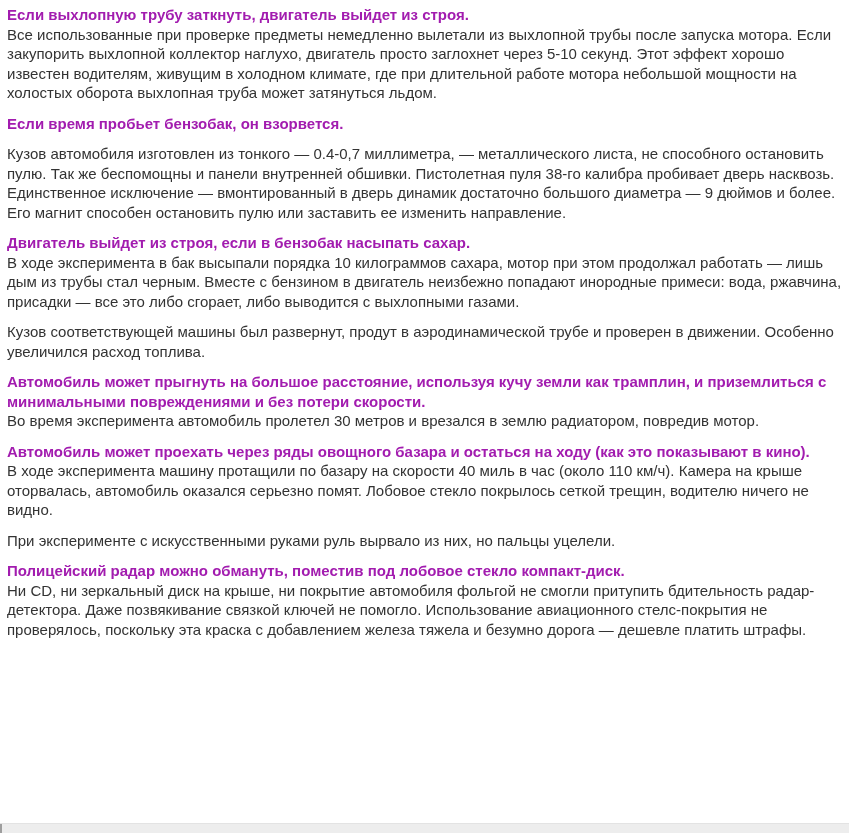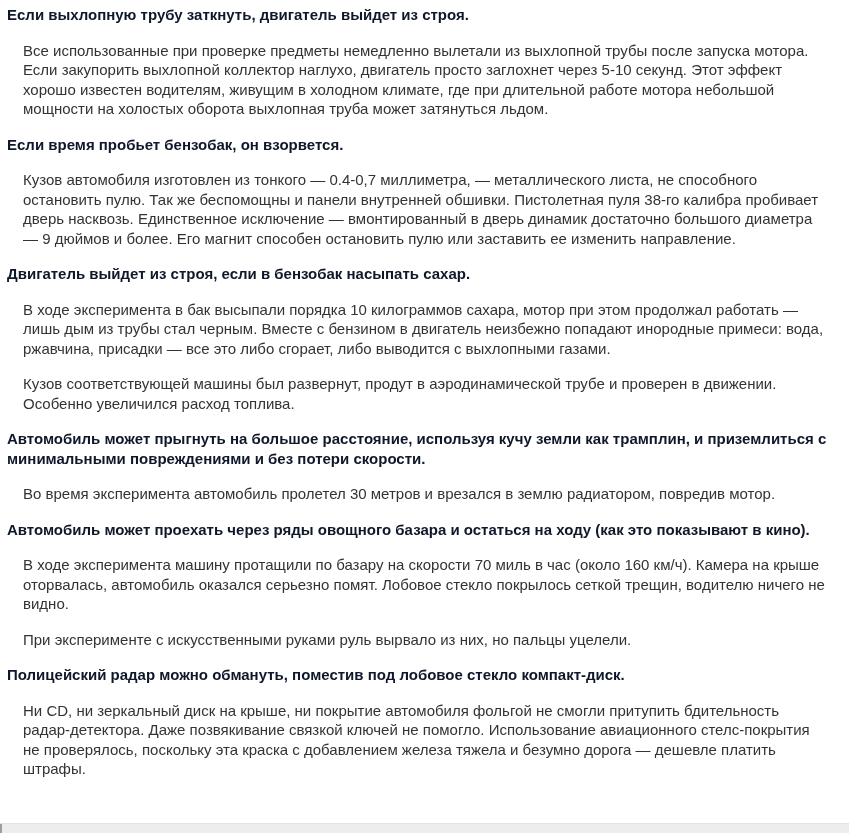--- a/index.html
+++ b/index.html
@@ -22,25 +22,25 @@
     background: #ffffff;
   }
   .content {
     padding: 5px 6px 16px 7px;
   }
   .section {
     margin: 0 0 11px 0;
   }
   .myth-heading {
     font-weight: bold;
-    color: #0f172a;
+    color: #a21caf;
     margin: 0;
   }
   .myth-body {
-    margin: 16px;
+    margin: 0;
     color: #333333;
   }
   .hscrollbar {
     position: absolute;
     left: 0;
     right: 0;
     bottom: 0;
     height: 10px;
     background: #ededed;
     border-top: 1px solid #e3e3e3;
@@ -83,21 +83,21 @@
     </div>
 
     <div class="section">
       <p class="myth-heading">Автомобиль может прыгнуть на большое расстояние, используя кучу земли как трамплин, и приземлиться с минимальными повреждениями и без потери скорости.</p>
       <p class="myth-body">Во время эксперимента автомобиль пролетел 30 метров и врезался в землю радиатором, повредив мотор.</p>
     </div>
 
 
     <div class="section">
       <p class="myth-heading">Автомобиль может проехать через ряды овощного базара и остаться на ходу (как это показывают в кино).</p>
-      <p class="myth-body">В ходе эксперимента машину протащили по базару на скорости 70 миль в час (около 160 км/ч). Камера на крыше оторвалась, автомобиль оказался серьезно помят. Лобовое стекло покрылось сеткой трещин, водителю ничего не видно.</p>
+      <p class="myth-body">В ходе эксперимента машину протащили по базару на скорости 40 миль в час (около 110 км/ч). Камера на крыше оторвалась, автомобиль оказался серьезно помят. Лобовое стекло покрылось сеткой трещин, водителю ничего не видно.</p>
     </div>
 
     <div class="section">
       <p class="myth-body">При эксперименте с искусственными руками руль вырвало из них, но пальцы уцелели.</p>
     </div>
 
     <div class="section">
       <p class="myth-heading">Полицейский радар можно обмануть, поместив под лобовое стекло компакт-диск.</p>
       <p class="myth-body">Ни CD, ни зеркальный диск на крыше, ни покрытие автомобиля фольгой не смогли притупить бдительность радар-детектора. Даже позвякивание связкой ключей не помогло. Использование авиационного стелс-покрытия не проверялось, поскольку эта краска с добавлением железа тяжела и безумно дорога — дешевле платить штрафы.</p>
     </div>

